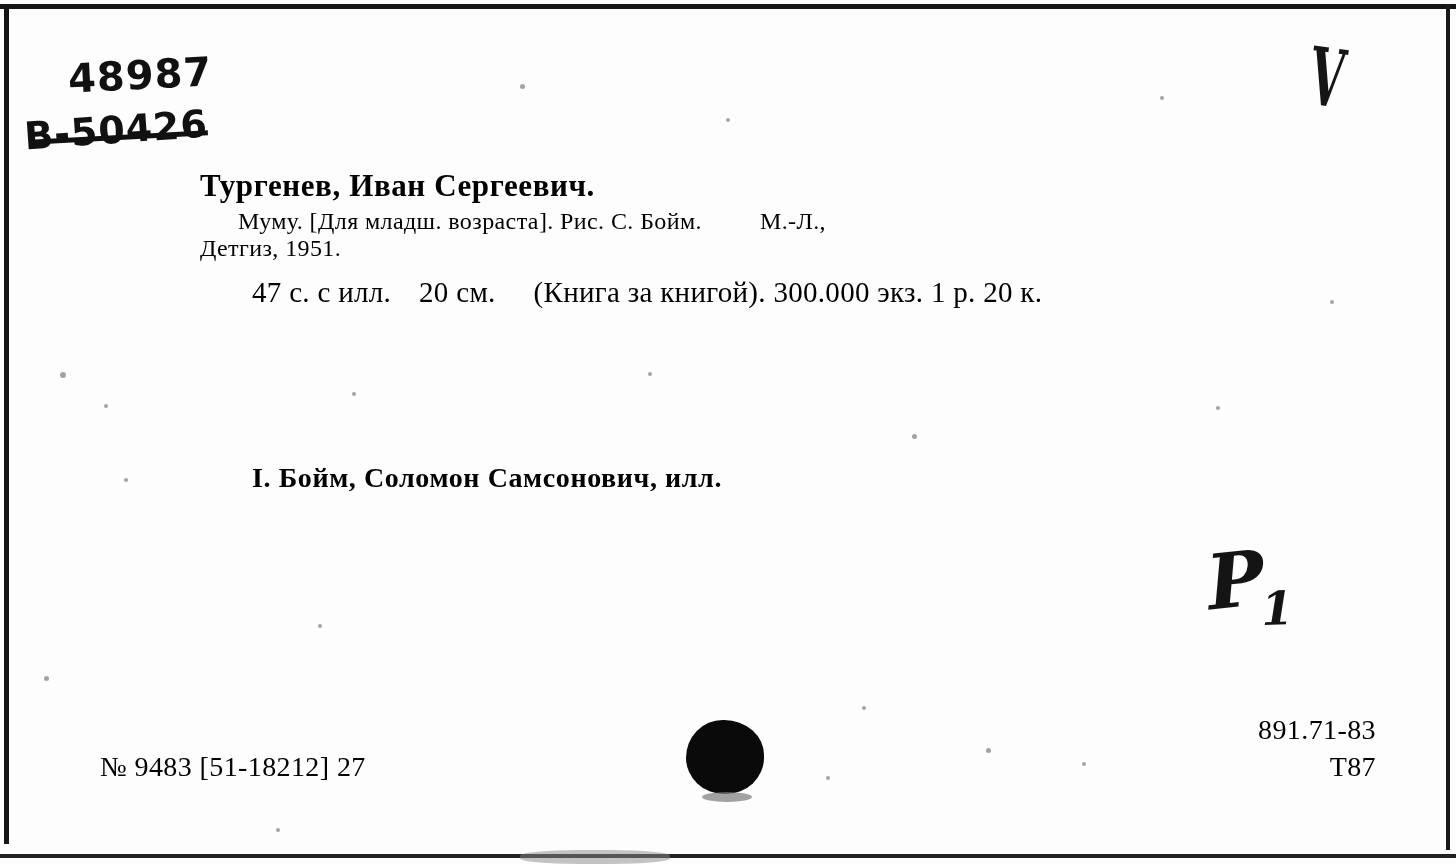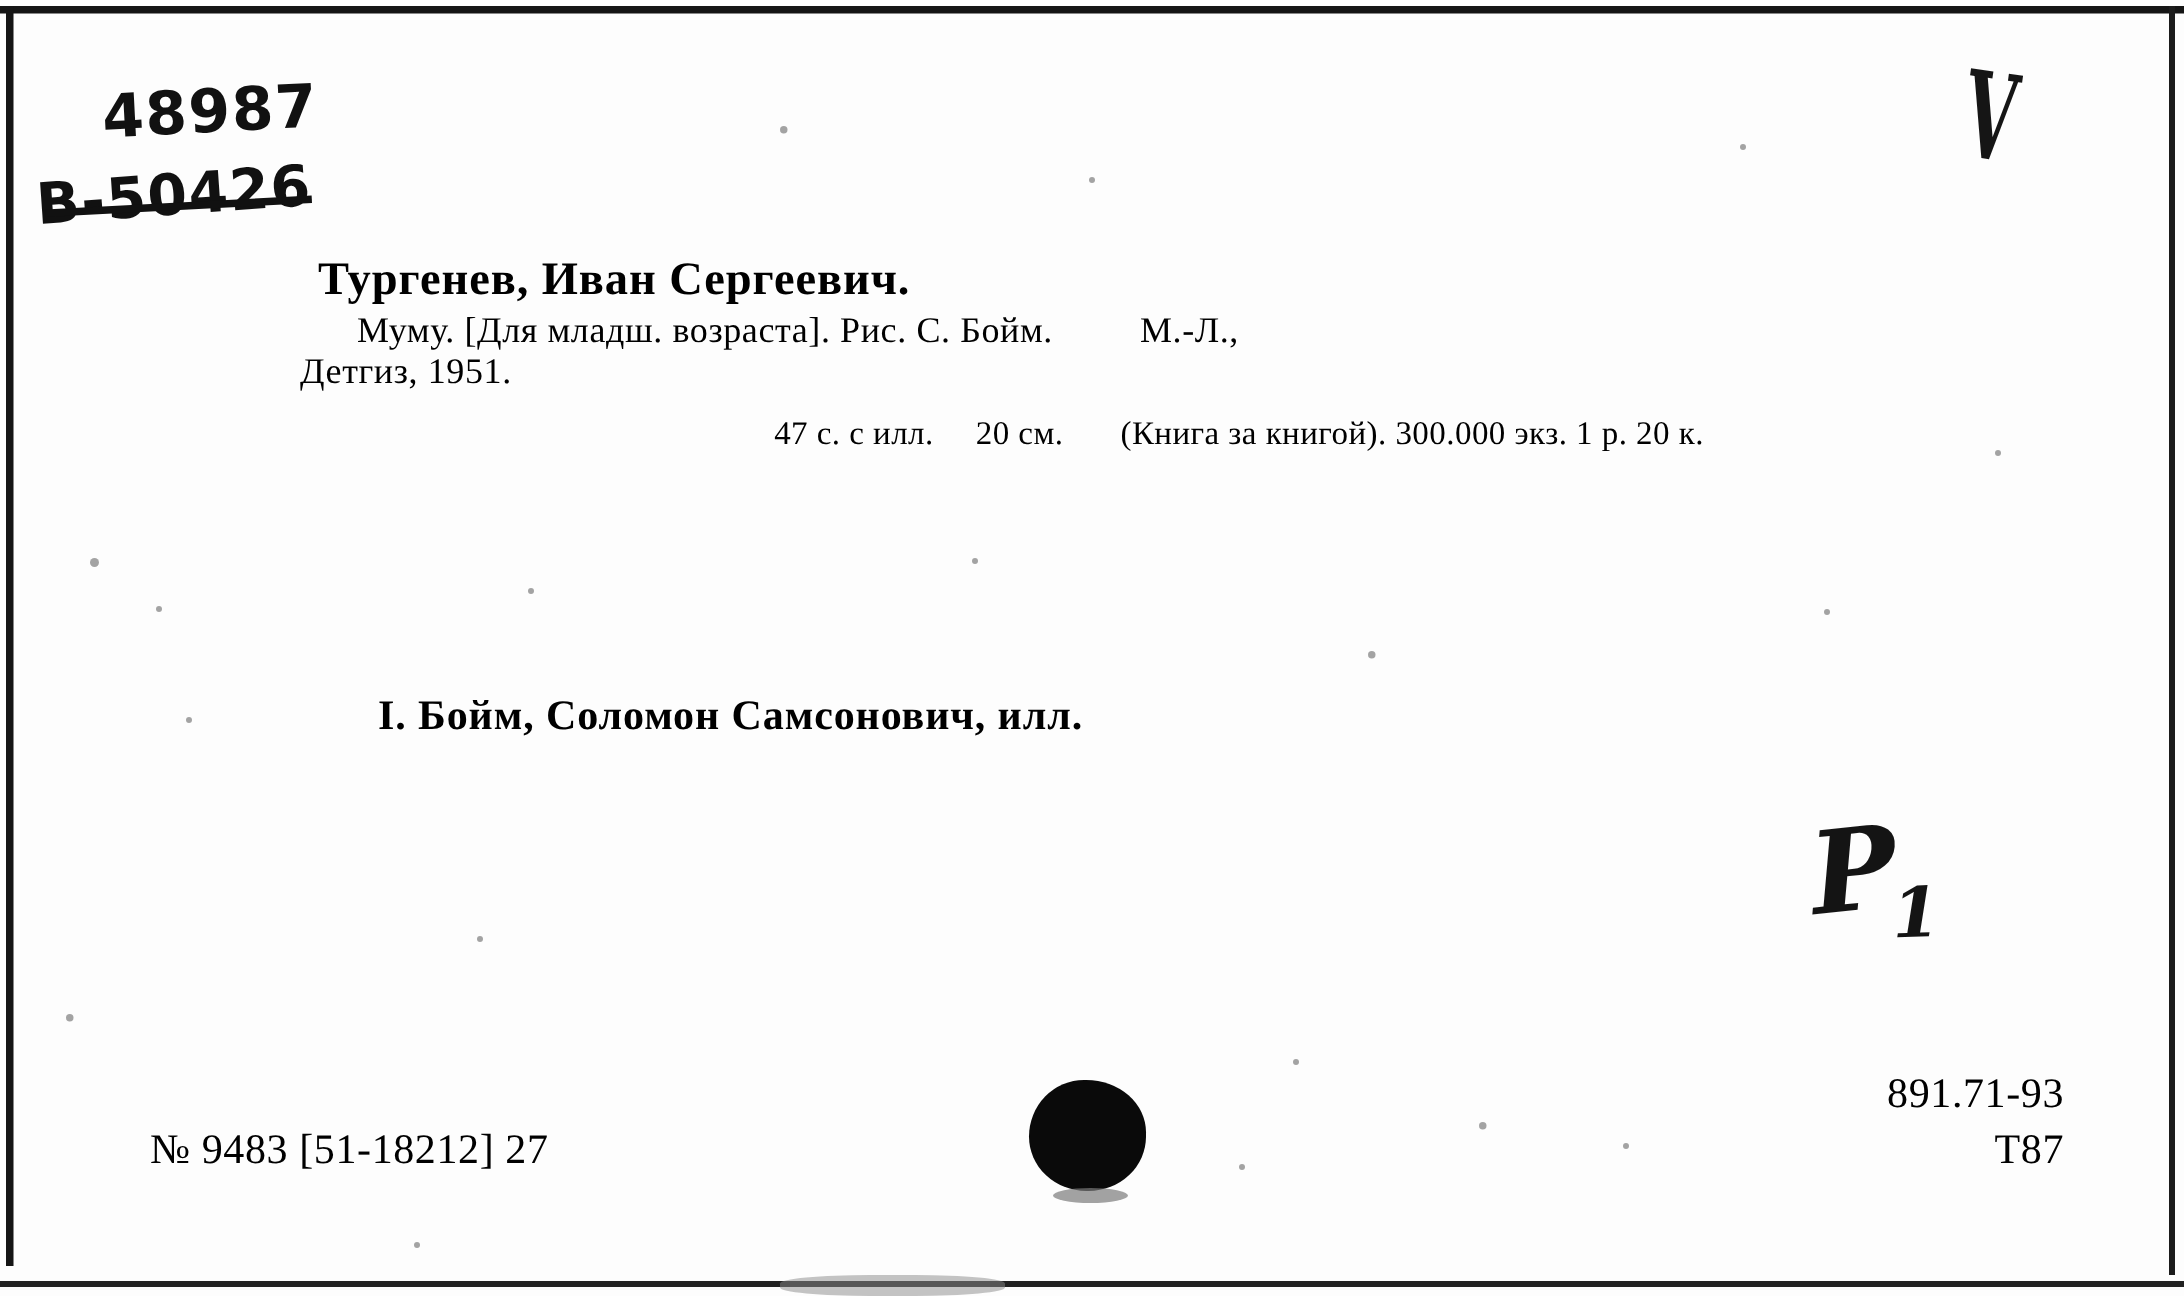--- a/index.html
+++ b/index.html
@@ -113,43 +113,42 @@
   .entry {
     position: absolute;
     left: 200px;
     top: 168px;
     width: 1200px;
   }
   .author {
     font-size: 31px;
     font-weight: bold;
     letter-spacing: .6px;
-    margin: 0 0 4px 12px;
+    margin: 0 0 4px 0;
     white-space: nowrap;
   }
   .title-line {
     font-size: 24px;
     letter-spacing: .4px;
     margin: 0;
     white-space: nowrap;
   }
   .title-line.indent {
     padding-left: 38px;
   }
   .title-line .gap-l {
     display: inline-block;
     width: 58px;
   }
   .collation {
-    font-size: 22px;
+    font-size: 29px;
     letter-spacing: .3px;
     margin: 14px 0 0 0;
     padding-left: 52px;
     white-space: nowrap;
-    text-align: center;
   }
   .collation .sp1 { display:inline-block; width: 28px; }
   .collation .sp2 { display:inline-block; width: 38px; }
 
   
   .tracing {
     position: absolute;
     left: 252px;
     top: 462px;
     font-size: 28px;
@@ -268,17 +267,17 @@
 
   <div class="blot"></div>
   <div class="blot-tail"></div>
   <div class="smudge"></div>
 
   <div class="footer-left">
     <div>№ 9483 [51-18212] 27</div>
   </div>
 
   <div class="footer-right">
-    <div>891.71-93</div>
+    <div>891.71-83</div>
     <div>Т87</div>
   </div>
 
 </div>
 
 </body></html>

